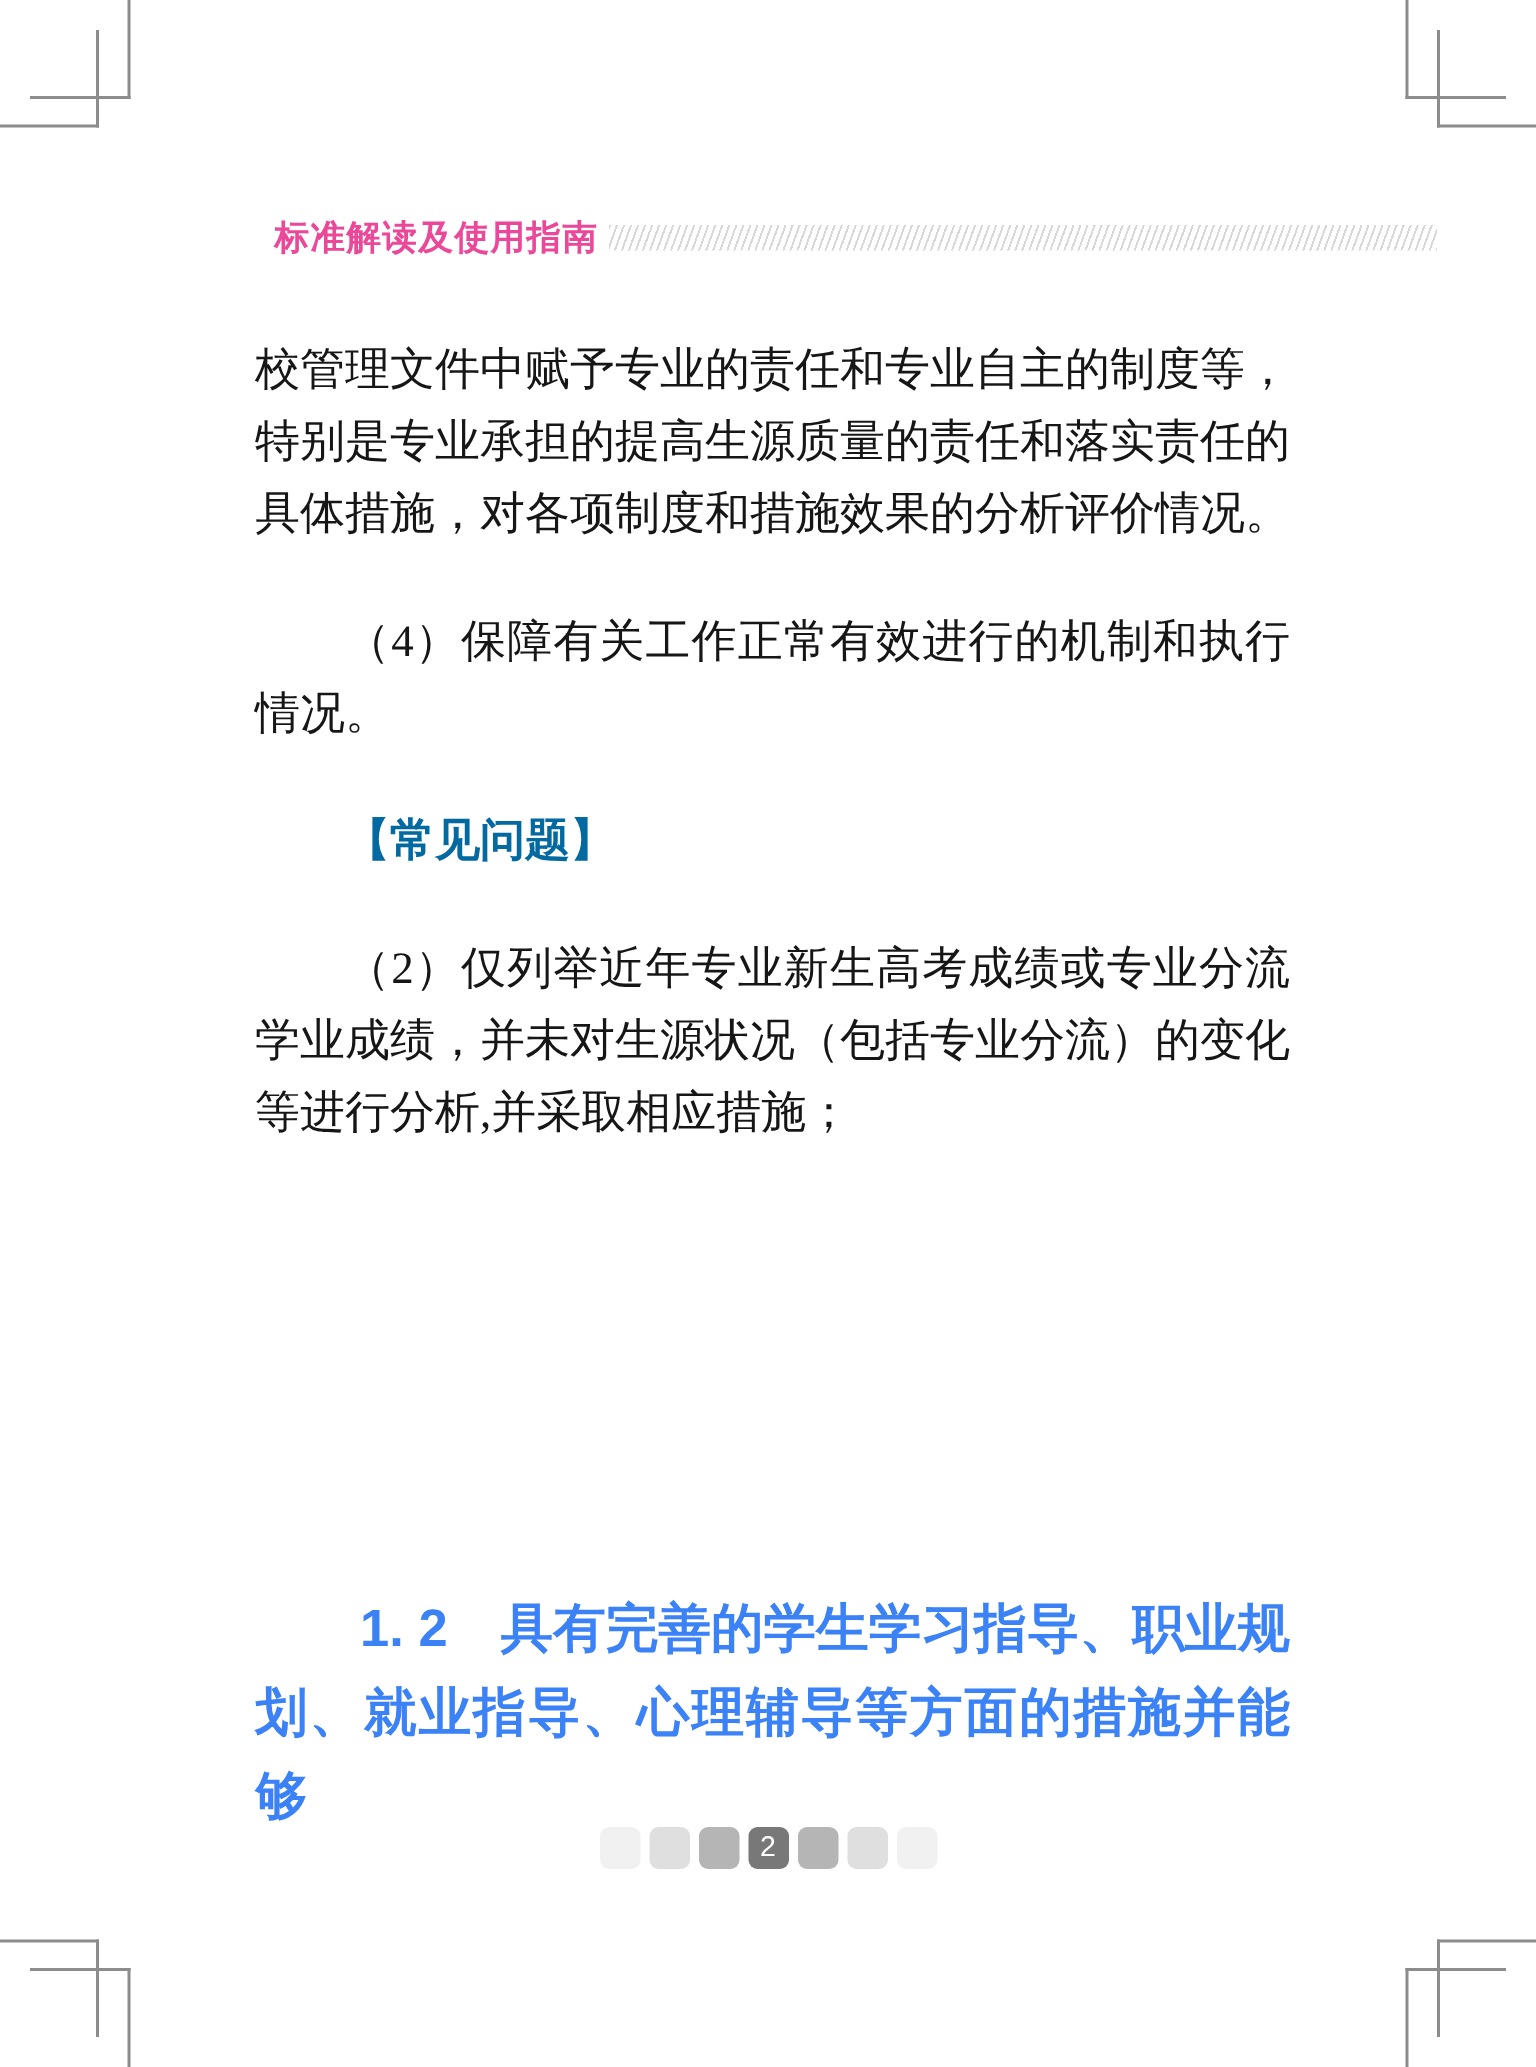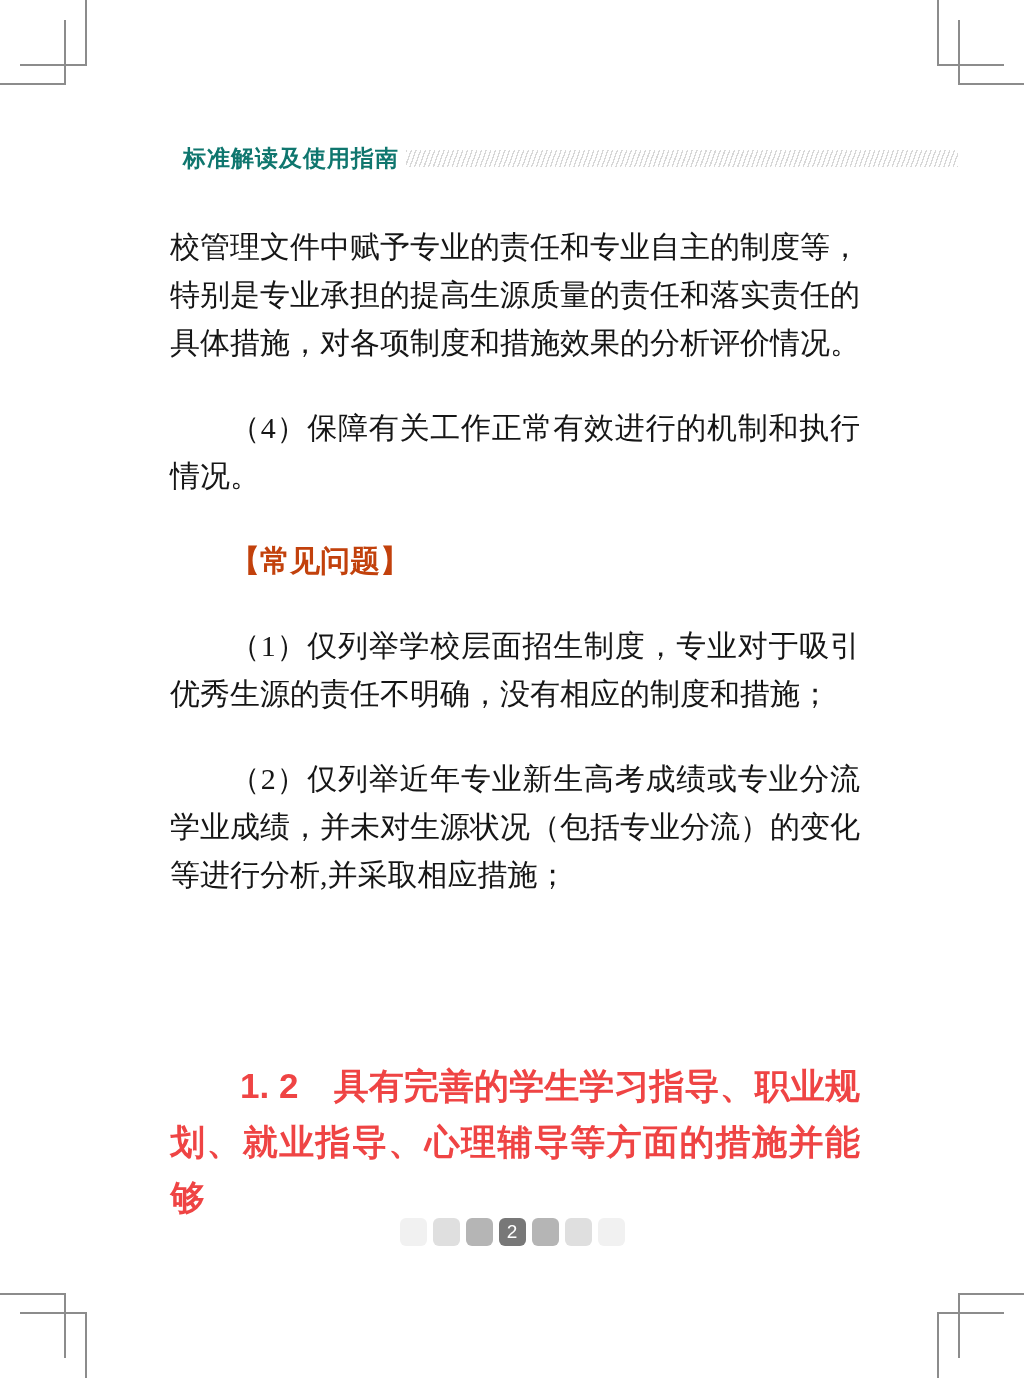--- a/index.html
+++ b/index.html
@@ -28,21 +28,21 @@
   .running-header {
     position: absolute;
     left: 183px; right: 66px; top: 143px;
     display: flex; align-items: center;
   }
   .running-header .title {
     font-family: "Liberation Sans", "DejaVu Sans", sans-serif;
     font-weight: bold;
     font-size: 23px;
     letter-spacing: 1px;
-    color: #0f766e;
+    color: #ec4899;
     white-space: nowrap;
   }
   .running-header .hatch {
     flex: 1 1 auto;
     height: 17px;
     margin-left: 7px;
     background: repeating-linear-gradient(
       110deg,
       #d8d8d8 0px, #d8d8d8 1.3px,
       #ffffff 1.3px, #ffffff 4.4px
@@ -57,33 +57,33 @@
     font-size: 30px;
     line-height: 48px;
     color: #161616;
     text-align: justify;
   }
   .para { text-align: justify; margin-top: 37px; }
   .para.indent { text-indent: 2em; }
   .para.bold-head {
     font-family: "Liberation Sans", "DejaVu Sans", sans-serif;
     font-weight: bold;
-    color: #c2410c;
+    color: #0369a1;
   }
 
   
   .section-heading {
     position: absolute;
     left: 170px; top: 1058px;
     width: 690px;
     font-family: "Liberation Sans", "DejaVu Sans", sans-serif;
     font-weight: bold;
     font-size: 35px;
     line-height: 56px;
-    color: #ef4444;
+    color: #3b82f6;
   }
   .section-heading .h-line {
     text-align: justify;
     text-align-last: justify;
   }
   .section-heading .h-line.first { padding-left: 70px; }
 
   
   .footer {
     position: absolute;
@@ -117,21 +117,20 @@
 
   <div class="running-header">
     <span class="title">标准解读及使用指南</span>
     <span class="hatch"></span>
   </div>
 
   <div class="body-text" id="body-text">
       <div class="para">校管理文件中赋予专业的责任和专业自主的制度等，特别是专业承担的提高生源质量的责任和落实责任的具体措施，对各项制度和措施效果的分析评价情况。</div>
       <div class="para indent">（4）保障有关工作正常有效进行的机制和执行情况。</div>
       <div class="para indent bold-head">【常见问题】</div>
-      <div class="para indent">（1）仅列举学校层面招生制度，专业对于吸引优秀生源的责任不明确，没有相应的制度和措施；</div>
       <div class="para indent">（2）仅列举近年专业新生高考成绩或专业分流学业成绩，并未对生源状况（包括专业分流）的变化等进行分析,并采取相应措施；</div>
     </div>
 
   <div class="section-heading" id="section-heading">
       <div class="h-line first">1. 2　具有完善的学生学习指导、职业规</div>
       <div class="h-line">划、就业指导、心理辅导等方面的措施并能够</div>
     </div>
 
   <div class="footer" id="footer">
       <div class="square" style="background: rgb(241, 241, 241);"></div>

